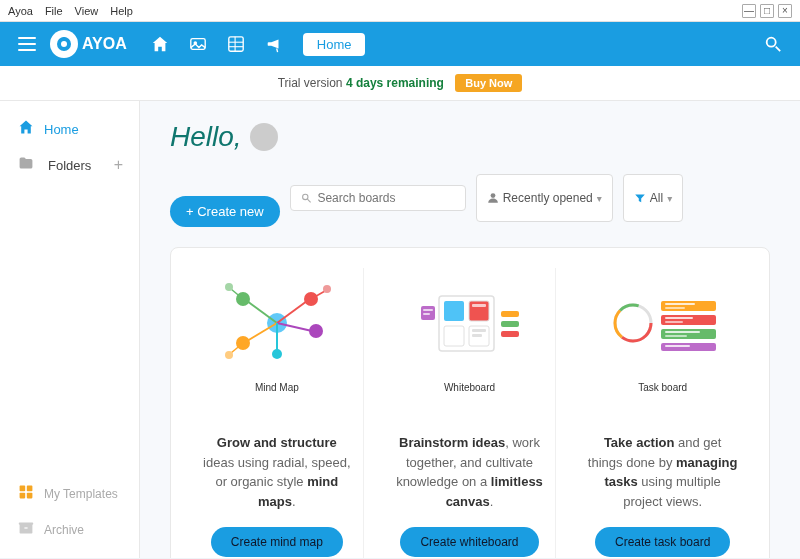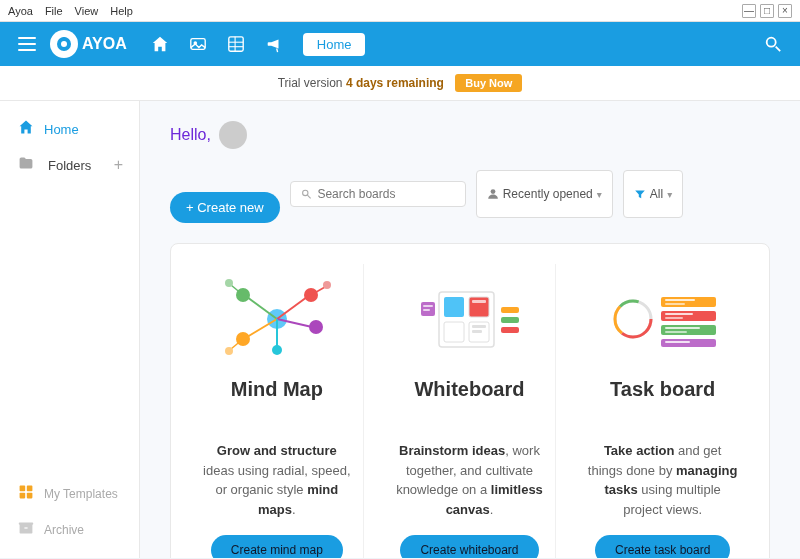--- a/index.html
+++ b/index.html
@@ -62,21 +62,21 @@
 
     
     .trial-banner {
       background: white;
       text-align: center;
       padding: 8px;
       font-size: 12px;
       color: #555;
       border-bottom: 1px solid #e8e8e8;
     }
-    .trial-banner .days { color: #a16207; font-weight: bold; }
+    .trial-banner .days { color: #15803d; font-weight: bold; }
     .trial-banner .buy-btn {
       background: #f5a623; color: white; border: none; border-radius: 3px;
       padding: 3px 10px; font-size: 11px; cursor: pointer; margin-left: 8px; font-weight: bold;
     }
 
     
     .main-layout {
       display: flex;
       height: calc(559px - 22px - 44px - 36px);
     }
@@ -108,21 +108,21 @@
     .content {
       flex: 1;
       padding: 20px 30px;
       overflow-y: auto;
       background: #f7f9fc;
     }
 
     .hello-section {
       display: flex; align-items: center; gap: 8px; margin-bottom: 16px;
     }
-    .hello-text { font-size: 16px; color: #6d28d9; font-weight: 400; }
+    .hello-text { font-size: 28px; color: #0f766e; font-weight: 400; font-style: italic; }
     .avatar-placeholder {
       width: 28px; height: 28px; border-radius: 50%; background: #ccc;
       display: inline-block;
     }
 
     .toolbar-row {
       display: flex; align-items: center; gap: 10px; margin-bottom: 20px;
     }
     .create-new-btn {
       background: #1a9de1; color: white; border: none; border-radius: 20px;
@@ -159,21 +159,21 @@
     }
     .card {
       display: flex; flex-direction: column; align-items: center; text-align: center;
       padding: 10px;
     }
     .card-illustration {
       width: 120px; height: 90px; margin-bottom: 14px;
       display: flex; align-items: center; justify-content: center;
     }
     .card-title {
-      font-size: 20px; font-weight: 700; color: #333; margin-bottom: 8px;
+      font-size: 10px; font-weight: 400; color: #333; margin-bottom: 8px;
     }
     .card-desc {
       font-size: 13px; color: #666; line-height: 1.5; margin-bottom: 16px; margin-top: 32px;
     }
     .card-desc strong { font-weight: 700; color: #333; }
     .card-btn {
       background: #1a9de1; color: #0f172a; border: none; border-radius: 20px;
       padding: 8px 20px; font-size: 12px; cursor: pointer; font-weight: 500;
     }
 

